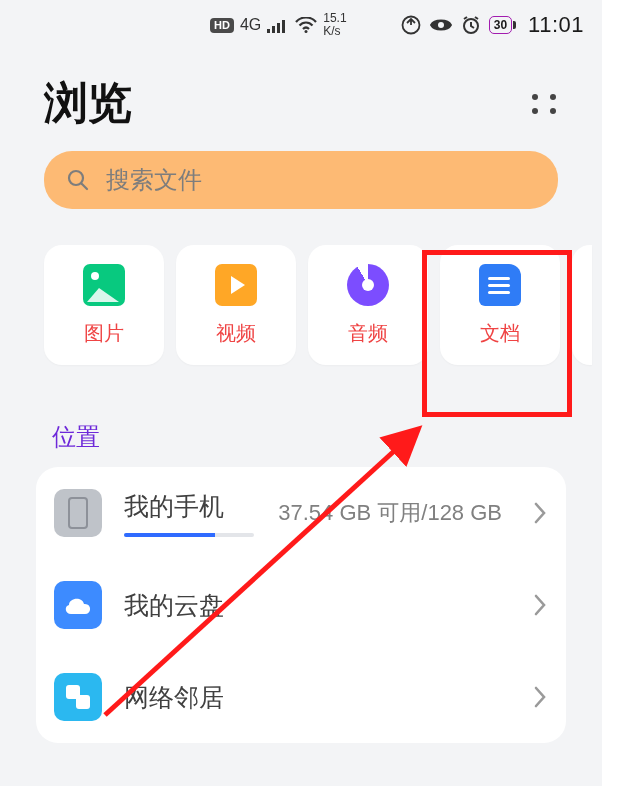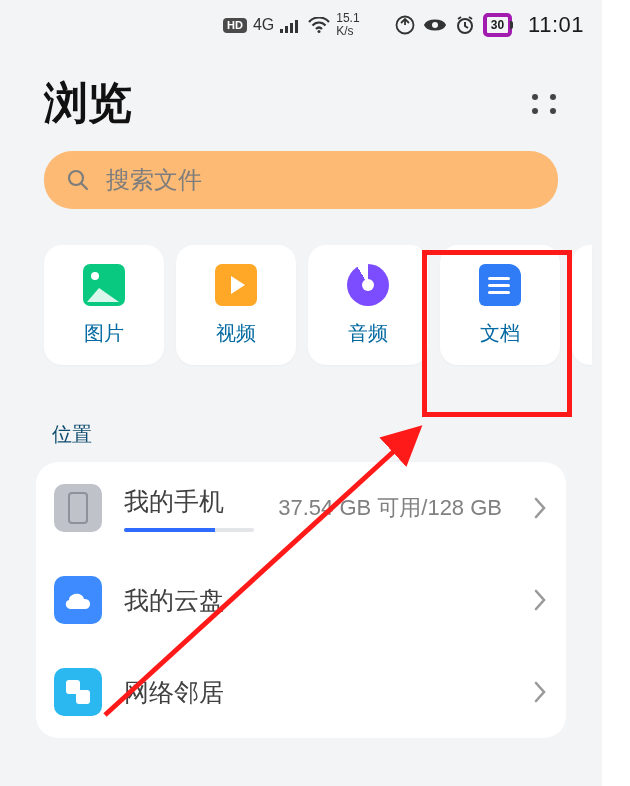--- a/index.html
+++ b/index.html
@@ -18,21 +18,21 @@
     position: relative;
     overflow: hidden;
   }
 
   
   .status-bar {
     height: 50px;
     display: flex;
     align-items: center;
     justify-content: space-between;
-    padding: 0 18px 0 13px;
+    padding: 0 18px 0 0;
     color: #1a1a1a;
   }
   .status-left {
     display: flex;
     align-items: center;
     gap: 6px;
     margin-left: 210px;
   }
   .status-right {
     display: flex;
@@ -54,21 +54,21 @@
     line-height: 1;
     color: #333;
   }
   .net-speed {
     font-size: 12px;
     line-height: 1.1;
     color: #333;
   }
   .net-speed .line { display: block; }
   .battery-badge {
-    border: 4px solid #a21caf;
+    border: 1px solid #a21caf;
     border-radius: 5px;
     font-size: 12px;
     font-weight: 700;
     padding: 0 4px;
     line-height: 16px;
     position: relative;
   }
   .battery-badge::after {
     content: "";
     position: absolute;
@@ -153,21 +153,21 @@
     align-items: center;
     justify-content: center;
     gap: 14px;
     box-shadow: 0 1px 2px rgba(0,0,0,0.03);
     z-index: 1;
   }
   .cat-card.peek {
     flex: 0 0 20px;
     border-radius: 18px 0 0 18px;
   }
-  .cat-label { font-size: 20px; color: #0369a1; }
+  .cat-label { font-size: 20px; color: #ef4444; }
   .cat-icon { width: 42px; height: 42px; }
 
   .ic-image { background: #08c97f; border-radius: 7px; position: relative; }
   .ic-image::before {
     content: ""; position: absolute; left: 8px; top: 8px;
     width: 8px; height: 8px; background: #fff; border-radius: 50%;
   }
   .ic-image::after {
     content: ""; position: absolute; left: 4px; bottom: 4px;
     width: 0; height: 0;
@@ -206,22 +206,22 @@
   .highlight-box {
     position: absolute;
     border: 5px solid #ff1a1a;
     pointer-events: none;
     z-index: 5;
   }
 
   
   .section-label {
     padding: 56px 44px 14px 52px;
-    font-size: 20px;
-    color: #0c4a6e;
+    font-size: 24px;
+    color: #6d28d9;
   }
 
   
   .loc-list {
     margin: 0 36px;
     background: #fff;
     border-radius: 22px;
     padding: 0 18px;
   }
   .loc-row {

